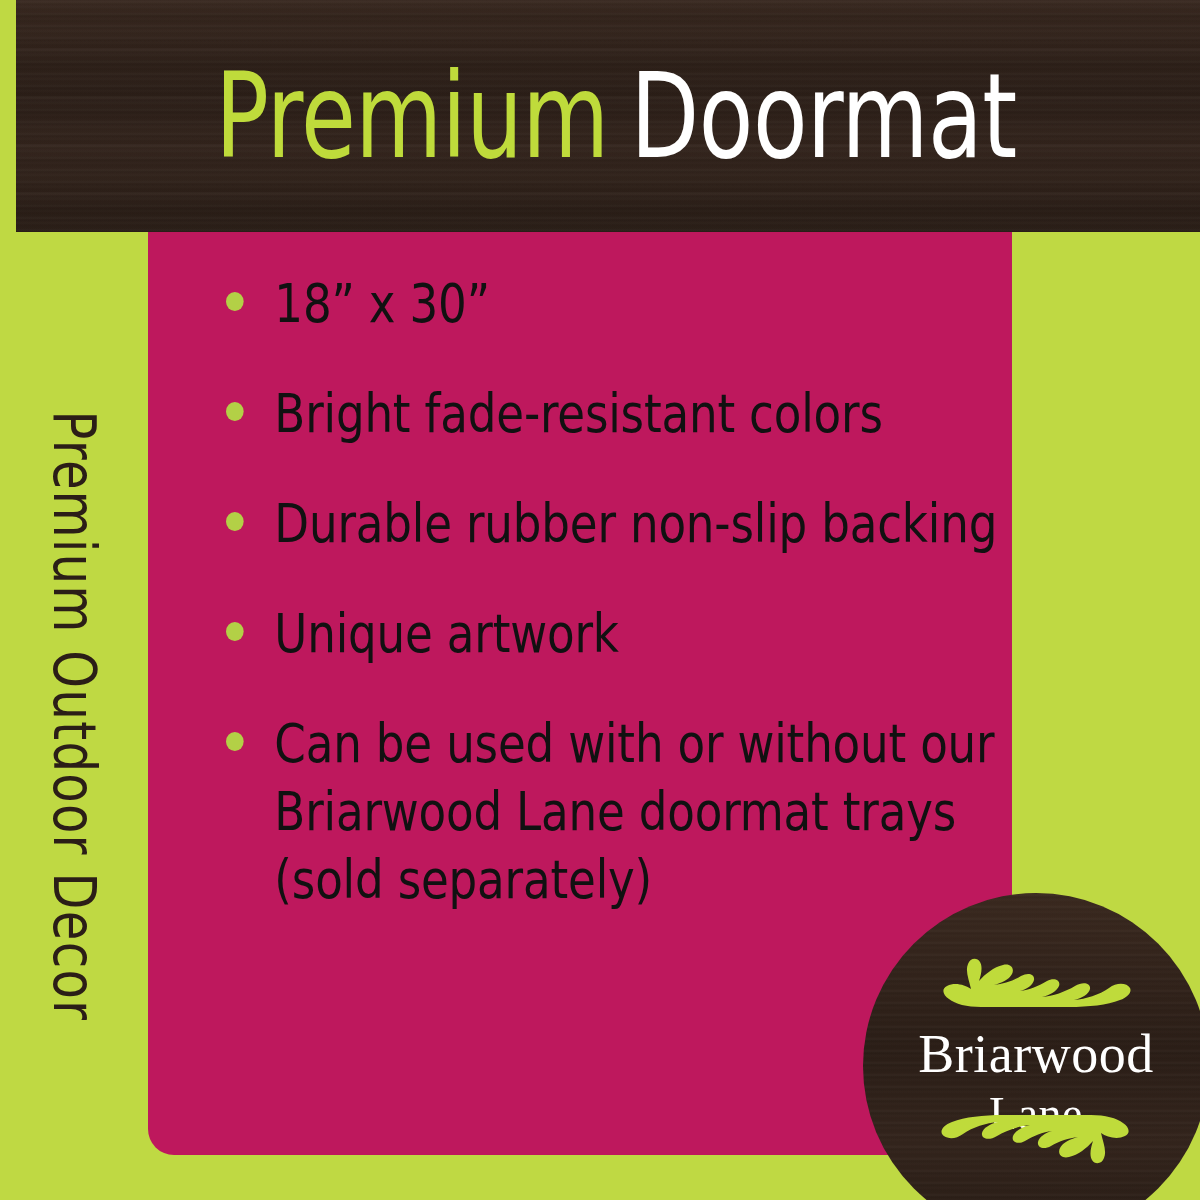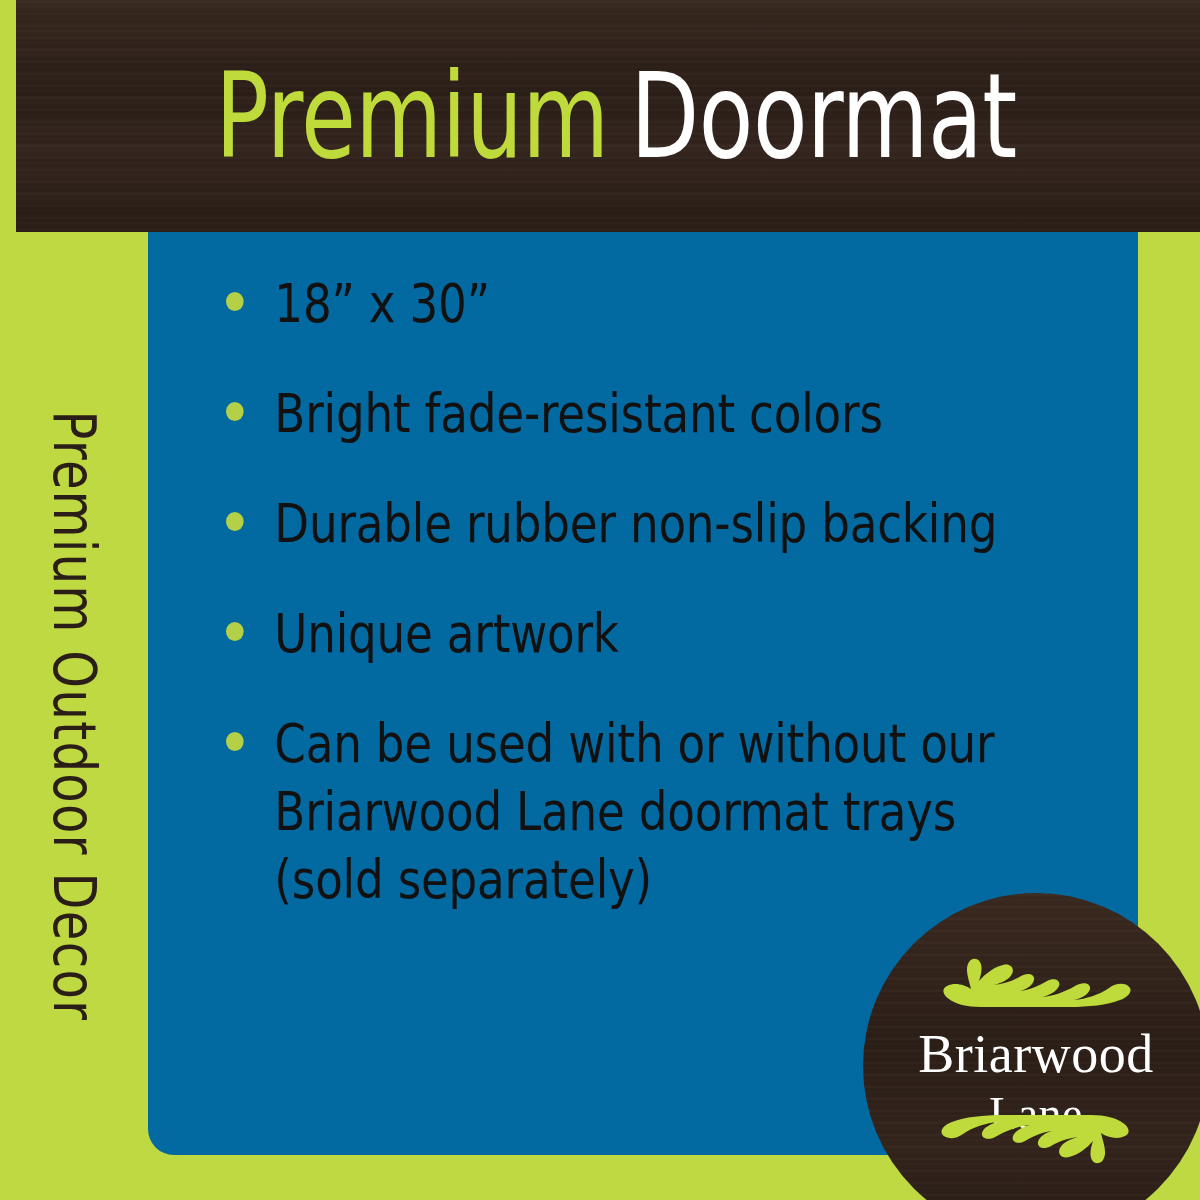--- a/index.html
+++ b/index.html
@@ -92,22 +92,22 @@
     letter-spacing:1.5px;
     line-height:1;
     transform:rotate(90deg) scaleX(0.92);
     transform-origin:center center;
   }
 
   
   .content-card {
     position:absolute;
     left:148px; top:232px;
-    width:990px; height:923px;
-    background:#0369a1;
+    width:864px; height:923px;
+    background:#be185d;
     border-bottom-left-radius:26px;
     overflow:hidden;
   }
 
   .bullet-list {
     position:absolute;
     left:78px; top:38px;
     width:930px;
     list-style:none;
   }

